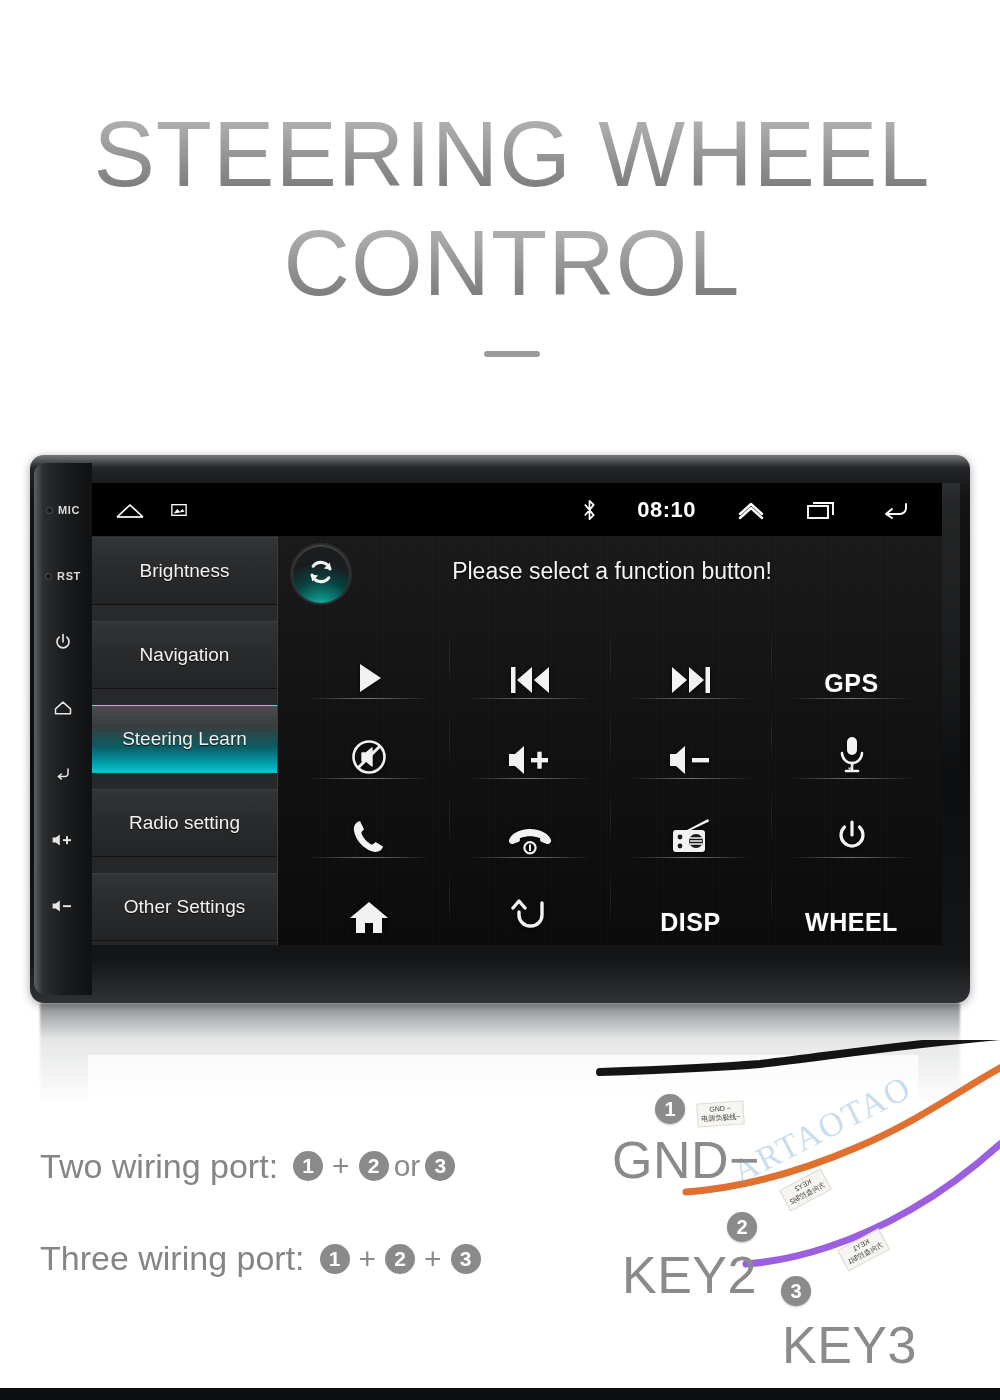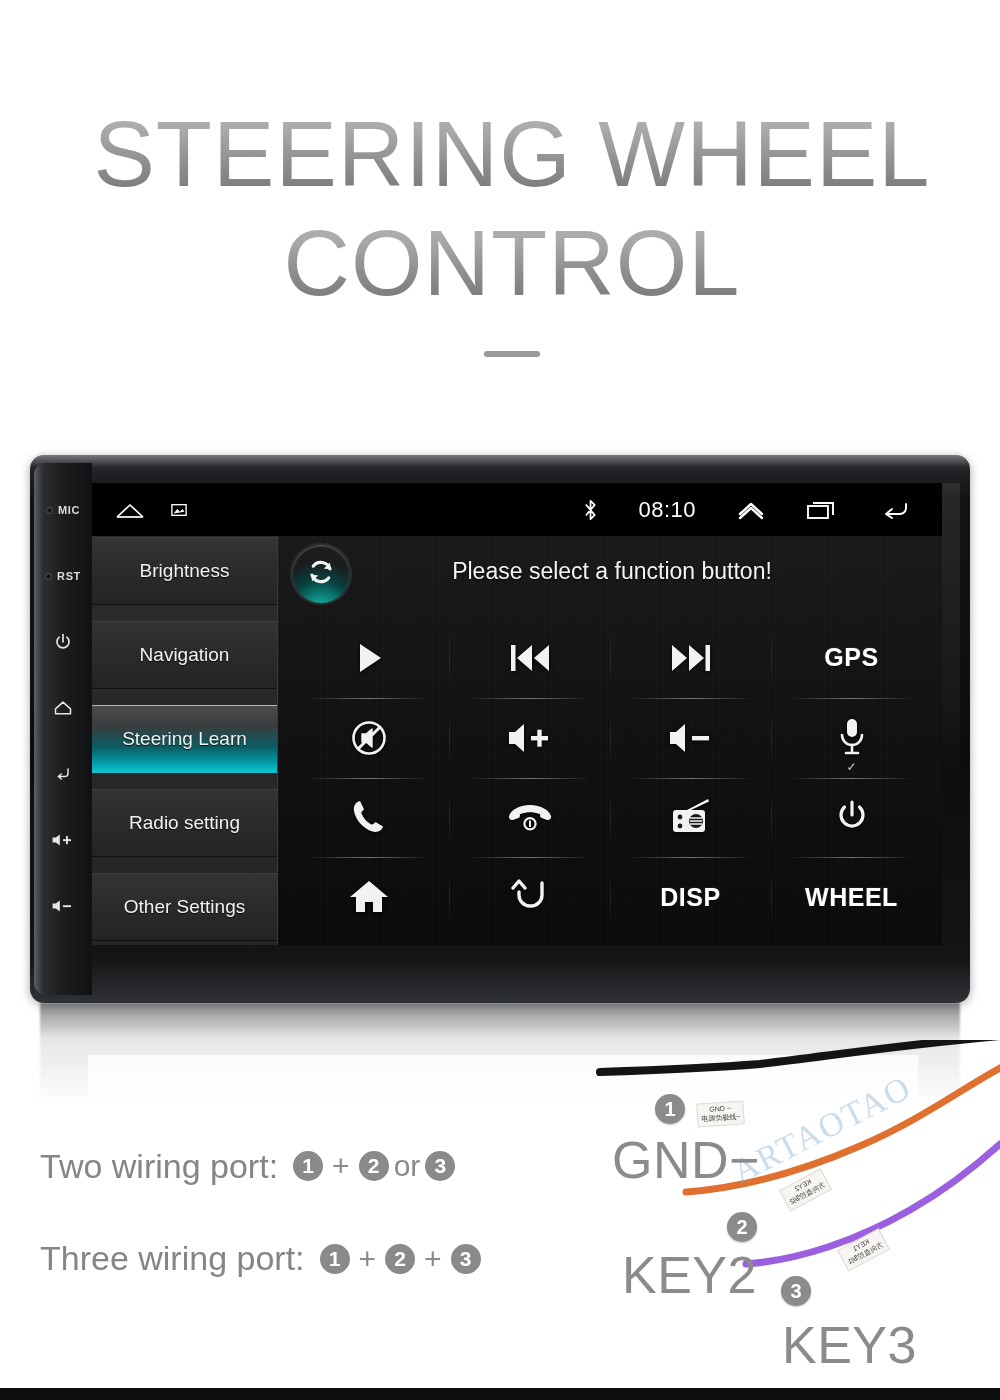--- a/index.html
+++ b/index.html
@@ -131,21 +131,21 @@
     color: #fff;
   }
   .sb-left { display: flex; align-items: center; gap: 24px; padding-left: 22px; }
   .sb-right {
     margin-left: auto;
     display: flex;
     align-items: center;
     gap: 40px;
     padding-right: 30px;
   }
-  .sb-time { font-size: 22px; letter-spacing: .5px; }
+  .sb-time { font-size: 22px; letter-spacing: .5px; font-weight: bold; }
   .sb-icon { color: #fff; display: flex; align-items: center; }
 
   
   .screen-body {
     position: absolute;
     left: 0; top: 53px;
     right: 0; bottom: 0;
     display: flex;
   }
 
@@ -213,21 +213,21 @@
     left: 10px;
     right: 10px;
     top: 82px;
     bottom: 8px;
     display: grid;
     grid-template-columns: repeat(4, 1fr);
     grid-template-rows: repeat(4, 1fr);
   }
   .cell {
     display: flex;
-    align-items: center;
+    align-items: flex-end;
     justify-content: center;
     position: relative;
     color: #f0f0f0;
   }
   .cell::before {
     content: "";
     position: absolute;
     left: 12%; right: 12%;
     top: 0;
     height: 1px;

